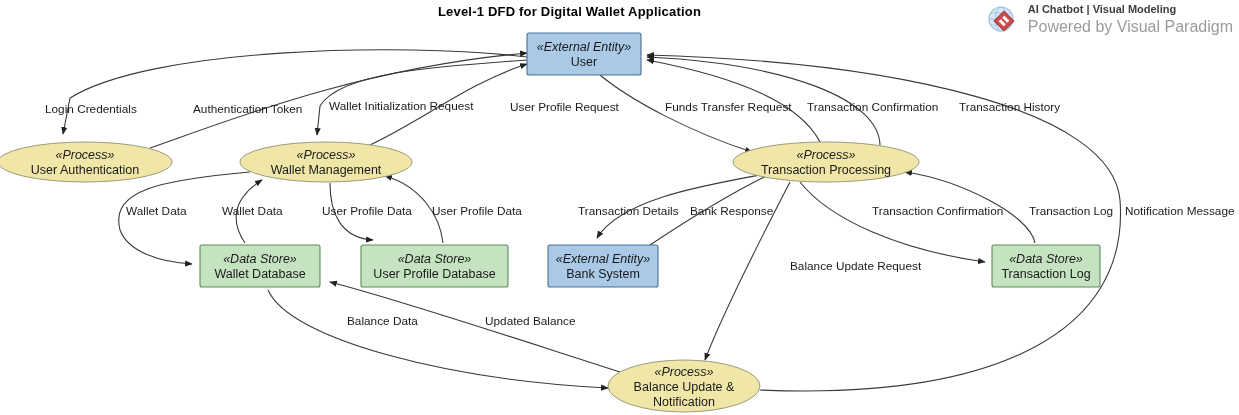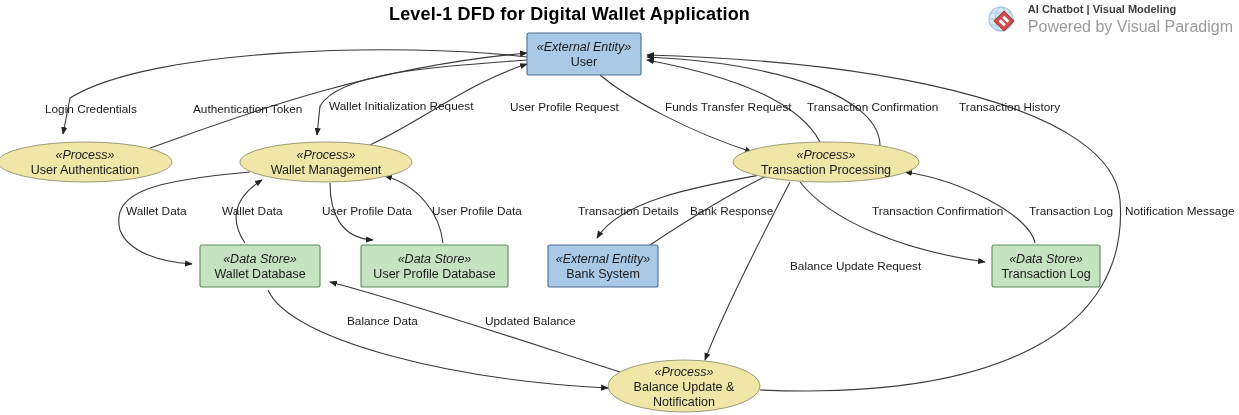--- a/index.html
+++ b/index.html
@@ -1,20 +1,20 @@
 <!DOCTYPE html>
 <html><head>
 <meta charset="utf-8">
 <style>
   html,body{margin:0;padding:0;background:#ffffff;}
   body{width:1239px;height:415px;position:relative;overflow:hidden;
        font-family:"Liberation Sans","DejaVu Sans",sans-serif;}
   #canvas{position:absolute;left:0;top:0;width:1239px;height:415px;}
   .diagram-title{position:absolute;left:0;top:4px;width:1139px;text-align:center;
-      font-size:18px;font-weight:bold;color:#000;letter-spacing:0.2px;}
+      font-size:13px;font-weight:bold;color:#000;letter-spacing:0.2px;}
   .brand{position:absolute;right:6px;top:3px;display:flex;align-items:center;gap:11px;}
   .brand-logo{width:30px;height:30px;position:relative;flex:none;}
   .brand-text{display:flex;flex-direction:column;line-height:1.25;}
   .brand-title{font-size:11px;font-weight:bold;color:#3d3d3d;}
   .brand-sub{font-size:16px;color:#9b9b9b;}
   svg{position:absolute;left:0;top:0;}
   .edge{fill:none;stroke:#3a3a3a;stroke-width:1.1;}
   .nlabel{font-family:"Liberation Sans","DejaVu Sans",sans-serif;font-size:12.5px;
       fill:#1a1a1a;text-anchor:middle;}
   .nstereo{font-style:italic;font-size:12.5px;}

